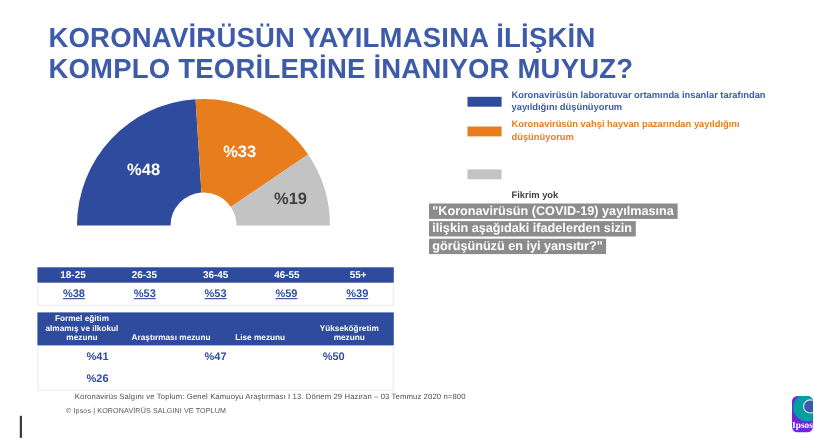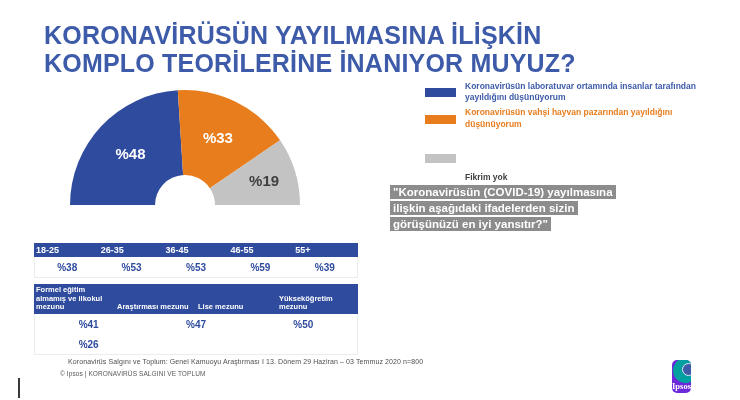--- a/index.html
+++ b/index.html
@@ -28,32 +28,32 @@
     background:#8C8C8C; color:#ffffff; padding:1px 3px;
     -webkit-box-decoration-break:clone; box-decoration-break:clone;
   }
 
   .stat-table { position:absolute; left:34px; width:324px; }
   #age-table { top:243px; }
   #edu-table { top:284px; }
   .t-head { display:grid; background:#2E4B9E; color:#fff; font-weight:bold; }
   #age-table .t-head { grid-template-columns:repeat(5,1fr); font-size:9px; }
   #edu-table .t-head { grid-template-columns:repeat(4,1fr); font-size:7.5px; line-height:1.15; min-height:30px; align-items:end; }
-  .t-head .cell { padding:2px 2px; }
+  .t-head .cell { text-align:center; padding:2px 2px; }
   .t-vals { display:grid; color:#2E4B9E; font-weight:bold; font-size:10px;
             border:1px solid #ECECEC; border-top:none; }
-  #age-table .t-vals { grid-template-columns:repeat(5,1fr); }
+  #age-table .t-vals { grid-template-columns:repeat(5,1fr);text-decoration:underline; }
   #edu-table .t-vals { grid-template-columns:repeat(3,1fr); }
   .t-vals .cell { text-align:center; padding:5px 2px 4px; }
 
   .footer-line1 { position:absolute; left:68px; top:358px; font-size:7px; color:#4f4f4f; letter-spacing:.1px; }
   .footer-line2 { position:absolute; left:60px; top:370px; font-size:6.5px; color:#5a5a5a; letter-spacing:.1px; }
 
   .ipsos-logo {
-    position:absolute; left:672px; top:360px; width:19px; height:33px;
+    position:absolute; left:720px; top:360px; width:19px; height:33px;
     background:#6d28d9; border-radius:5px; overflow:hidden;
   }
   .logo-swoosh { position:absolute; right:-7px; top:-2px; width:25px; height:25px; border-radius:50%; background:#00A0A0; }
   .logo-dot { position:absolute; left:10px; top:3px; width:11px; height:11px; border-radius:50%; background:#3C5BA9; border:1.5px solid #dfe7f2; }
   .logo-text {
     position:absolute; left:0; right:0; bottom:2px; text-align:center;
     color:#ffffff; font-size:8.5px; font-weight:bold;
     font-family:"Liberation Serif", serif;
   }
   .cursor-artifact { position:absolute; left:18px; top:378px; width:2px; height:20px; background:#3a3a3a; }

